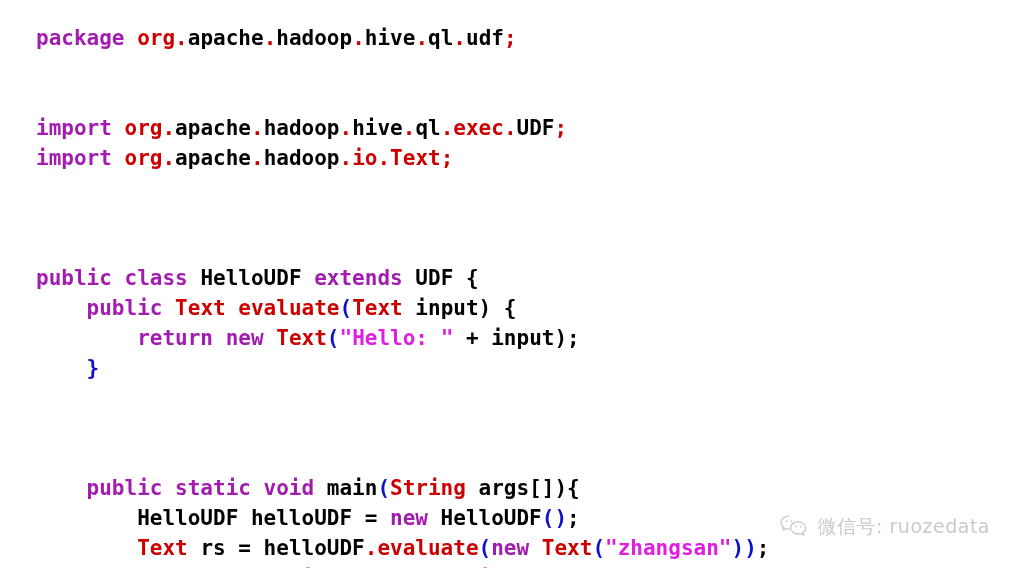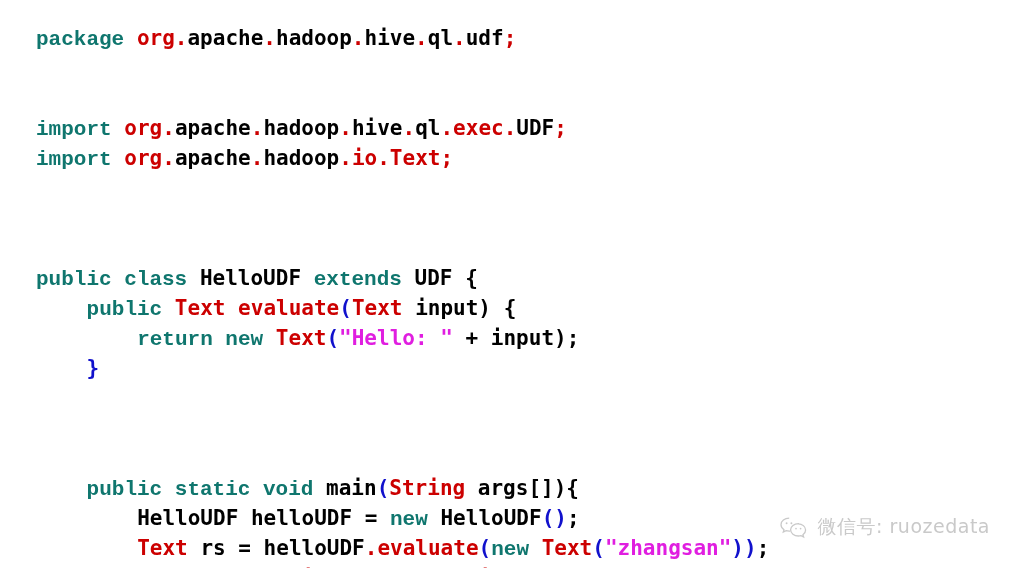--- a/index.html
+++ b/index.html
@@ -25,34 +25,34 @@
     white-space: pre;
     letter-spacing: 0px;
     font-weight: 700;
   }
   .line {
     height: 30px;
     white-space: pre;
   }
   .blank { height: 30px; }
 
-  .kw   { color: #0f766e; font-family: Liberation Mono, monospace; }        
+  .kw   { color: #a21caf; }        
   .type { color: #cc0000; text-align: right; }        
   .pln  { color: #000000; }        
   .str  { color: #e01ee0; }        
   .punc { color: #1111cc; }        
   .brace{ color: #1111cc; }
 
   
   #watermark {
     position: absolute;
     right: 22px;
     bottom: 28px;
     display: flex;
-    align-items: flex-end;
+    align-items: flex-start;
     gap: 9px;
     color: #c9c9c9;
     font-family: "DejaVu Sans", "Liberation Sans", sans-serif;
     font-size: 19px;
     letter-spacing: 0.5px;
     user-select: none;
   }
   #watermark svg { display: block; }
 </style>
 </head>

